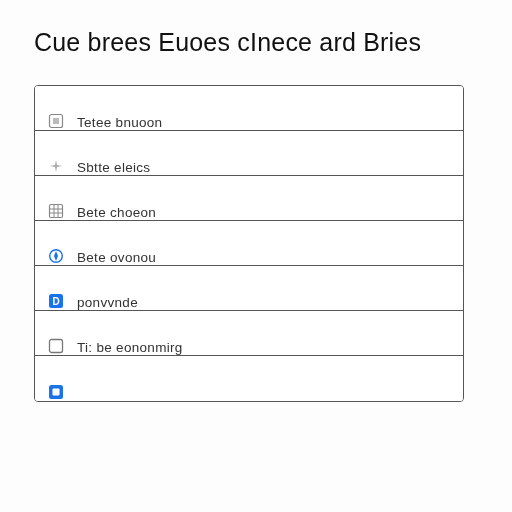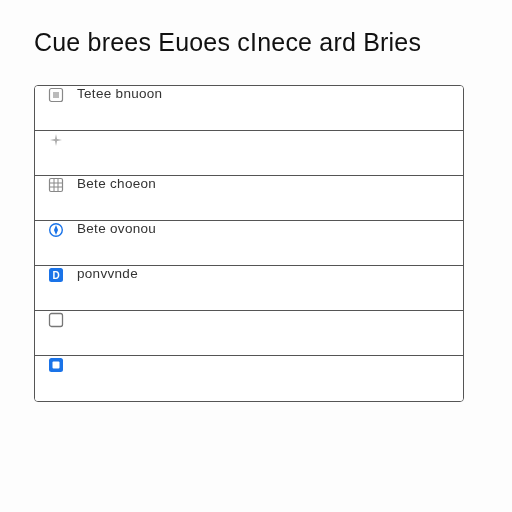--- a/index.html
+++ b/index.html
@@ -18,21 +18,21 @@
     letter-spacing: 0.2px;
   }
   .list {
     border: 1px solid #555;
     border-radius: 4px;
     overflow: hidden;
     width: 430px;
   }
   .row {
     display: flex;
-    align-items: flex-start;
+    align-items: flex-end;
     height: 45px;
     padding: 0 12px;
     border-bottom: 1px solid #555;
     background: #fff;
     cursor: pointer;
   }
   .row:last-child { border-bottom: none; }
   .icon {
     width: 18px;
     height: 18px;
@@ -66,20 +66,21 @@
     <span class="label">Tetee bnuoon</span>
   </div>
 
 
   <div class="row">
     <span class="icon">
       <svg width="16" height="16" viewBox="0 0 16 16">
         <path d="M8 2 L9 7 L14 8 L9 9 L8 14 L7 9 L2 8 L7 7 Z" fill="#aaa"></path>
       </svg>
     </span>
+    <span class="label">Sbtte eleics</span>
   </div>
 
   <div class="row">
     <span class="icon">
       <svg width="16" height="16" viewBox="0 0 16 16">
         <rect x="1.5" y="1.5" width="13" height="13" rx="1.5" fill="none" stroke="#888" stroke-width="1.2"></rect>
         <line x1="1.5" y1="6" x2="14.5" y2="6" stroke="#888" stroke-width="1"></line>
         <line x1="1.5" y1="10" x2="14.5" y2="10" stroke="#888" stroke-width="1"></line>
         <line x1="6" y1="1.5" x2="6" y2="14.5" stroke="#888" stroke-width="1"></line>
         <line x1="10" y1="1.5" x2="10" y2="14.5" stroke="#888" stroke-width="1"></line>
@@ -107,20 +108,21 @@
     </span>
     <span class="label">ponvvnde</span>
   </div>
 
   <div class="row">
     <span class="icon">
       <svg width="16" height="16" viewBox="0 0 16 16">
         <rect x="1.5" y="1.5" width="13" height="13" rx="2" fill="none" stroke="#777" stroke-width="1.3"></rect>
       </svg>
     </span>
+    <span class="label">Ti: be eononmirg</span>
   </div>
 
   <div class="row">
     <span class="icon">
       <svg width="16" height="16" viewBox="0 0 16 16">
         <rect x="1" y="1" width="14" height="14" rx="2.5" fill="#1a73e8"></rect>
         <rect x="4.5" y="4.5" width="7" height="7" rx="1" fill="#fff"></rect>
       </svg>
     </span>
   </div>

